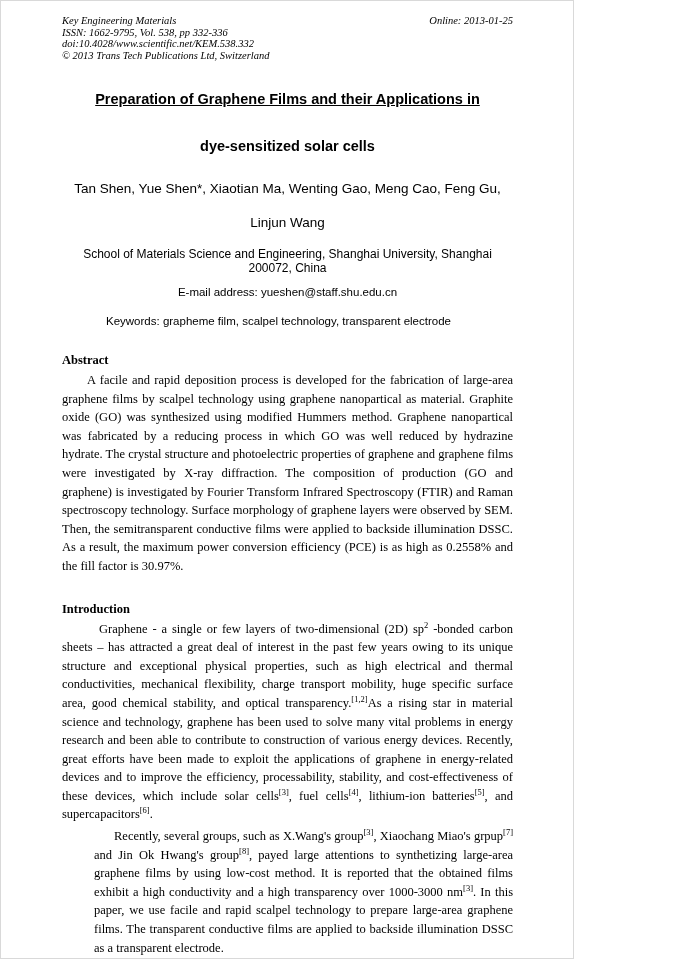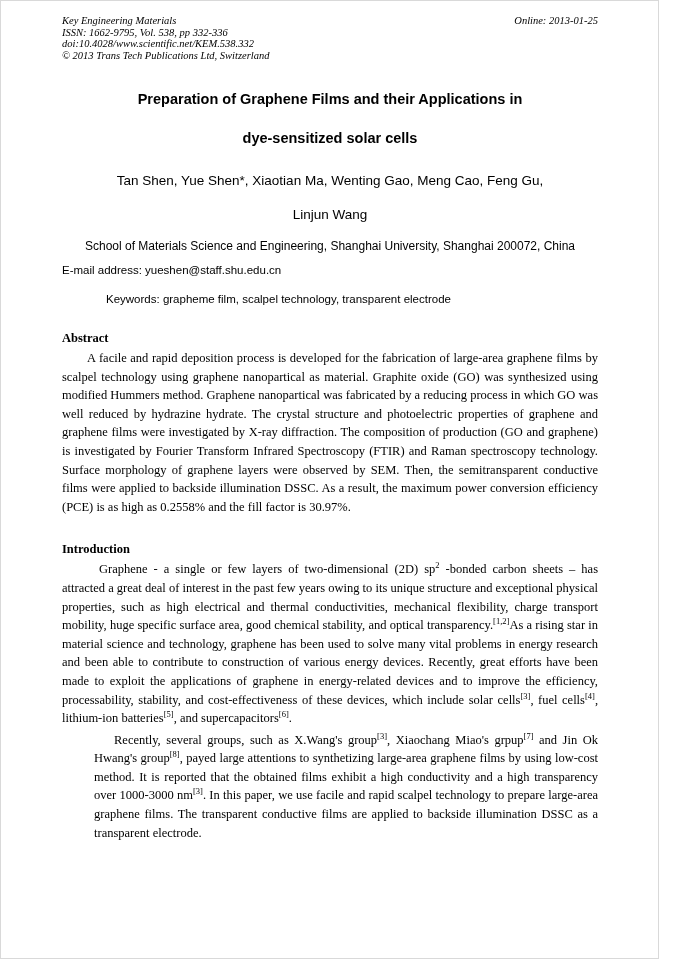--- a/index.html
+++ b/index.html
@@ -1,19 +1,19 @@
 <!DOCTYPE html>
 <html><head>
 <meta charset="utf-8">
 <style>
   html, body { margin: 0; padding: 0; background: #ffffff; }
   body { width: 678px; height: 959px; }
   .page {
     box-sizing: border-box;
-    width: 659px; height: 959px;
+    width: 574px; height: 959px;
     padding: 14px 60px 20px 61px;
     background: #ffffff;
     color: #000000;
     border: 1px solid #d9d9d9;
     overflow: hidden;
   }
   
   .hdr {
     display: flex;
     justify-content: space-between;
@@ -27,39 +27,40 @@
   .hdr-right { white-space: nowrap; text-align: center; }
   
   .title-block {
     margin-top: 30px;
     text-align: center;
     font-family: "Liberation Sans", sans-serif;
     font-weight: bold;
     font-size: 14.5px;
     line-height: 17px;
   }
-  .title-line1 { margin-bottom: 22px; }
+  .title-line1 { margin-bottom: 30px; text-decoration: underline; }
   
   .authors-block {
     margin-top: 26px;
     text-align: center;
     font-family: "Liberation Sans", sans-serif;
     font-size: 13.5px;
     line-height: 16px;
   }
   .authors-line1 { margin-bottom: 18px; }
   
   .affil {
     margin-top: 16px;
     text-align: center;
     font-family: "Liberation Sans", sans-serif;
     font-size: 12px;
   }
   .email {
     margin-top: 11px;
+    text-align: center;
     font-family: "Liberation Sans", sans-serif;
     font-size: 11.5px;
   }
   
   .kw {
     margin-top: 17px;
     font-family: "Liberation Sans", sans-serif;
     font-size: 11.5px;
   }
   .kw-label { font-weight: normal; padding-left: 44px; }

